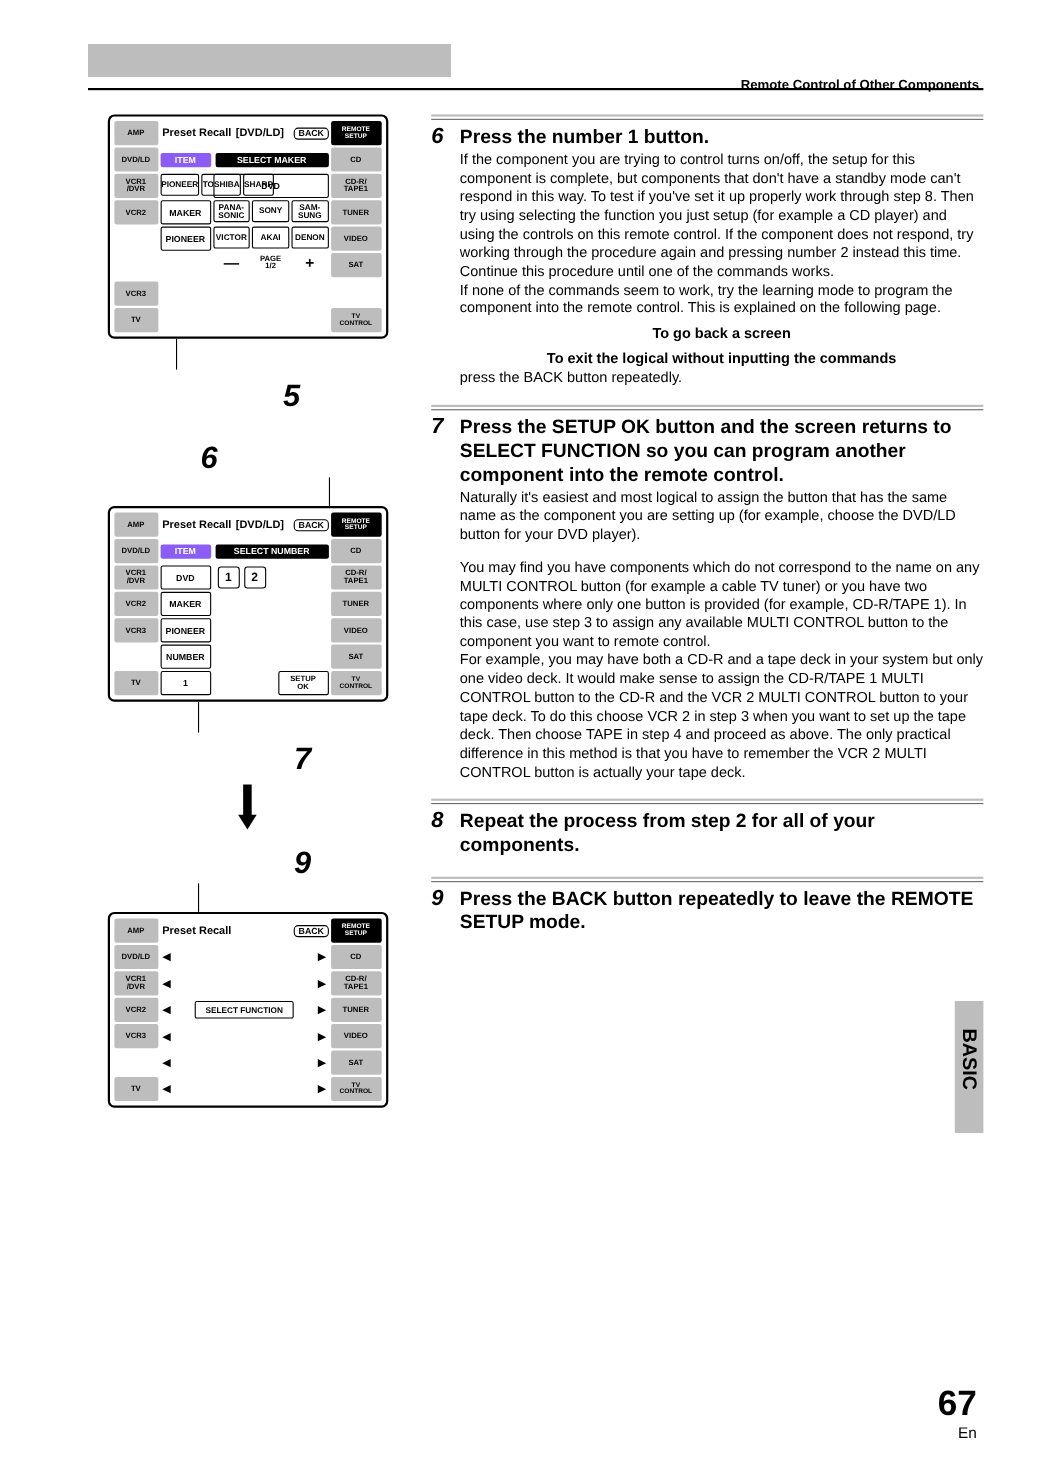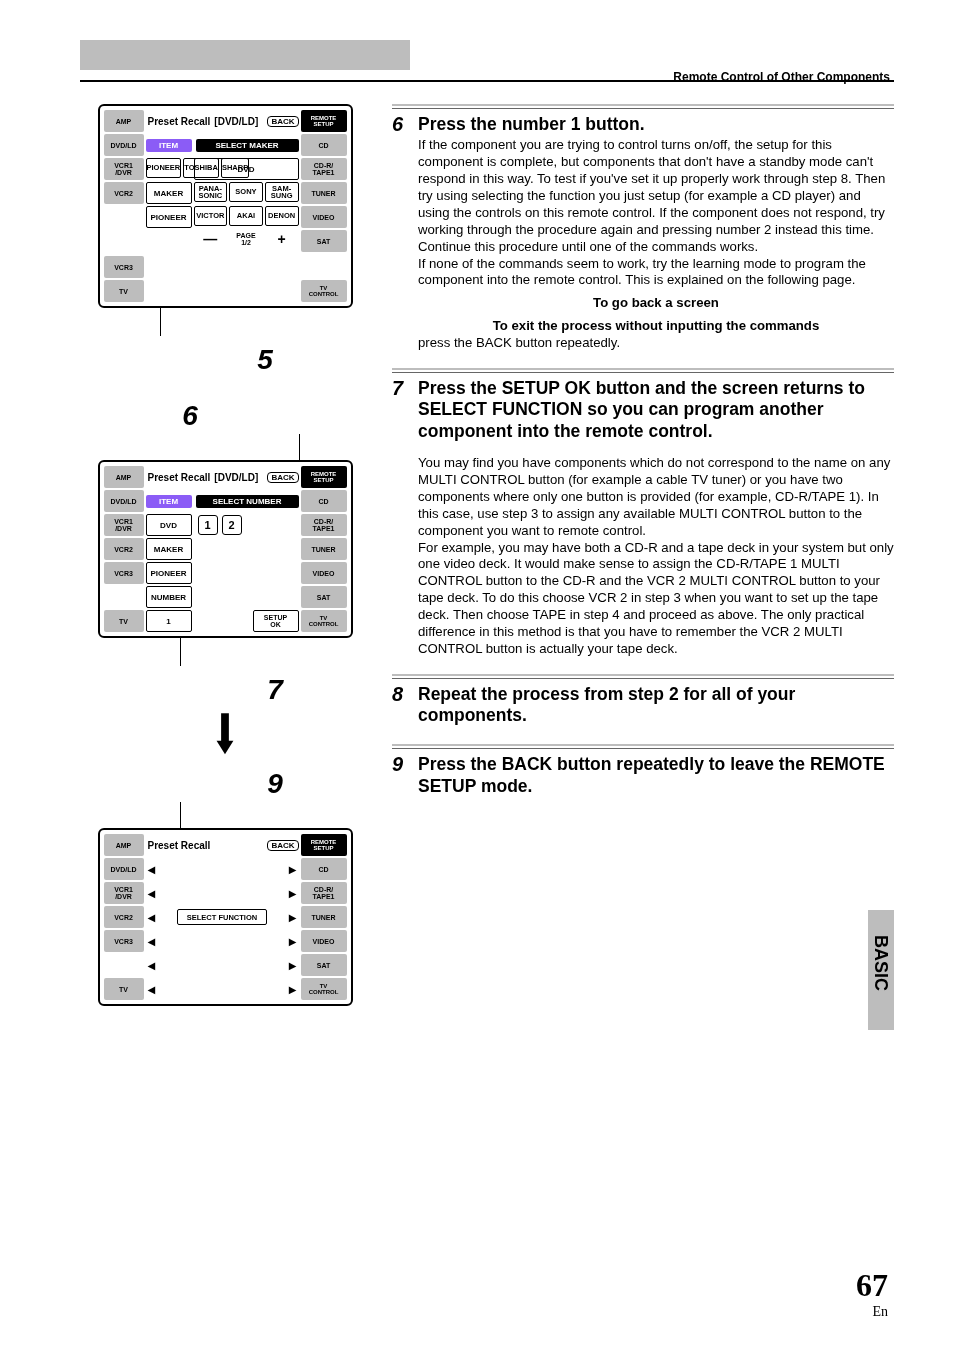--- a/index.html
+++ b/index.html
@@ -100,23 +100,22 @@
     right: 63px;
     top: 935px;
     font-weight: bold;
     font-size: 18px;
     writing-mode: vertical-rl;
     text-orientation: mixed;
   }
   .page-num {
     position: absolute;
     right: 66px;
-    bottom: 28px;
+    bottom: 38px;
     text-align: right;
-    font-family: Liberation Serif, serif;
   }
   .page-num .n { font-size: 32px; font-weight: bold; }
   .page-num .en { font-size: 14px; }
   .num-boxes { display: flex; gap: 4px; padding-left: 4px;}
   .num-box { border: 1.5px solid #000; border-radius: 3px; width: 20px; height: 20px; display: flex; align-items: center; justify-content: center; font-weight: bold; font-size: 11px;}
   .setup-ok { font-size: 7px; line-height: 0.9; }
   .callout-line-v { width: 1px; background: #000; margin: 0 auto; }
 </style>
 </head>
 <body>
@@ -338,33 +337,34 @@
       <div class="step-rule"></div>
       <div class="step-rule-dark"></div>
       <div class="step-wrap">
         <div class="step-num">6</div>
         <div class="step-body">
           <div class="step-head">Press the number 1 button.</div>
           <div class="step-text">
             <p>If the component you are trying to control turns on/off, the setup for this component is complete, but components that don't have a standby mode can't respond in this way. To test if you've set it up properly work through step 8. Then try using selecting the function you just setup (for example a CD player) and using the controls on this remote control. If the component does not respond, try working through the procedure again and pressing number 2 instead this time. Continue this procedure until one of the commands works.</p>
             <p>If none of the commands seem to work, try the learning mode to program the component into the remote control. This is explained on the following page.</p>
             <p class="bold" style="margin-top:6px">To go back a screen</p>
-            <p class="bold" style="margin-top:6px">To exit the process without inputting the commands</p>
+            <p class="bold" style="margin-top:6px">To exit the logical without inputting the commands</p>
             <p>press the BACK button repeatedly.</p>
           </div>
         </div>
       </div>
 
       <div class="step-rule"></div>
       <div class="step-rule-dark"></div>
       <div class="step-wrap">
         <div class="step-num">7</div>
         <div class="step-body">
           <div class="step-head">Press the SETUP OK button and the screen returns to SELECT FUNCTION so you can program another component into the remote control.</div>
           <div class="step-text">
+            <p>Naturally it's easiest and most logical to assign the button that has the same name as the component you are setting up (for example, choose the DVD/LD button for your DVD player).</p>
             <p class="para-gap">You may find you have components which do not correspond to the name on any MULTI CONTROL button (for example a cable TV tuner) or you have two components where only one button is provided (for example, CD-R/TAPE 1). In this case, use step 3 to assign any available MULTI CONTROL button to the component you want to remote control.</p>
             <p>For example, you may have both a CD-R and a tape deck in your system but only one video deck. It would make sense to assign the CD-R/TAPE 1 MULTI CONTROL button to the CD-R and the VCR 2 MULTI CONTROL button to your tape deck. To do this choose VCR 2 in step 3 when you want to set up the tape deck. Then choose TAPE in step 4 and proceed as above. The only practical difference in this method is that you have to remember the VCR 2 MULTI CONTROL button is actually your tape deck.</p>
           </div>
         </div>
       </div>
 
       <div class="step-rule"></div>
       <div class="step-rule-dark"></div>
       <div class="step-wrap">
         <div class="step-num">8</div>

